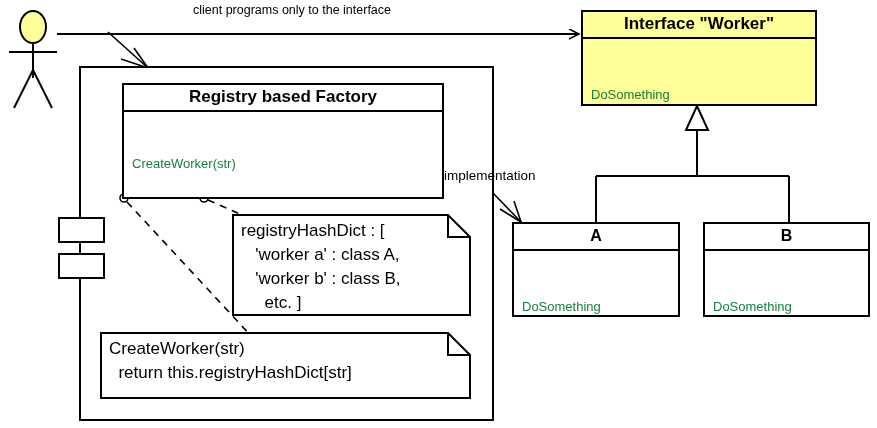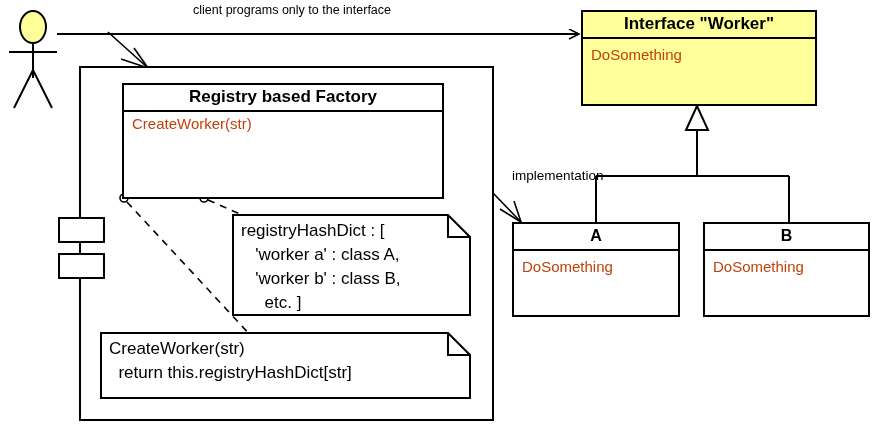--- a/index.html
+++ b/index.html
@@ -38,25 +38,26 @@
     font-weight: bold;
     font-size: 17px;
     line-height: 22px;
     border-bottom: 2px solid #000000;
     padding: 1px 0 2px 0;
     color: #000000;
     white-space: nowrap;
   }
   .umlbox .hdr.small { font-size: 16px; }
   .umlbox .body {
-    font-size: 15px;
+    font-size: 13px;
     line-height: 23px;
     padding: 4px 0 0 8px;
-    color: #c2410c;
+    color: #15803d;
     white-space: nowrap;
+    margin-top: 40px;
   }
 
   
   .note {
     position: absolute;
     background: #ffffff;
   }
   .note .note-text {
     position: absolute;
     left: 0; top: 0;
@@ -132,21 +133,21 @@
 
     <g fill="none" stroke="#000" stroke-width="1.6">
       <line x1="493" y1="193" x2="521" y2="222"></line>
       <line x1="521" y1="222" x2="514" y2="201"></line>
       <line x1="521" y1="222" x2="500" y2="209"></line>
     </g>
   </svg>
 
   <div class="label tiny" style="left:193px; top:3px;">client programs only to the interface</div>
 
-  <div class="label small" style="left:472px; top:168px;padding-left:40px;">implementation</div>
+  <div class="label small" style="left:444px; top:168px;">implementation</div>
 
   <div class="umlbox yellow" style="left:581px; top:10px; width:236px; height:96px;">
     <div class="hdr">Interface "Worker"</div>
     <div class="body">DoSomething</div>
   </div>
 
   <div class="umlbox" style="left:122px; top:83px; width:322px; height:116px;">
     <div class="hdr">Registry based Factory</div>
     <div class="body" style="padding-top:0;">CreateWorker(str)</div>
   </div>

